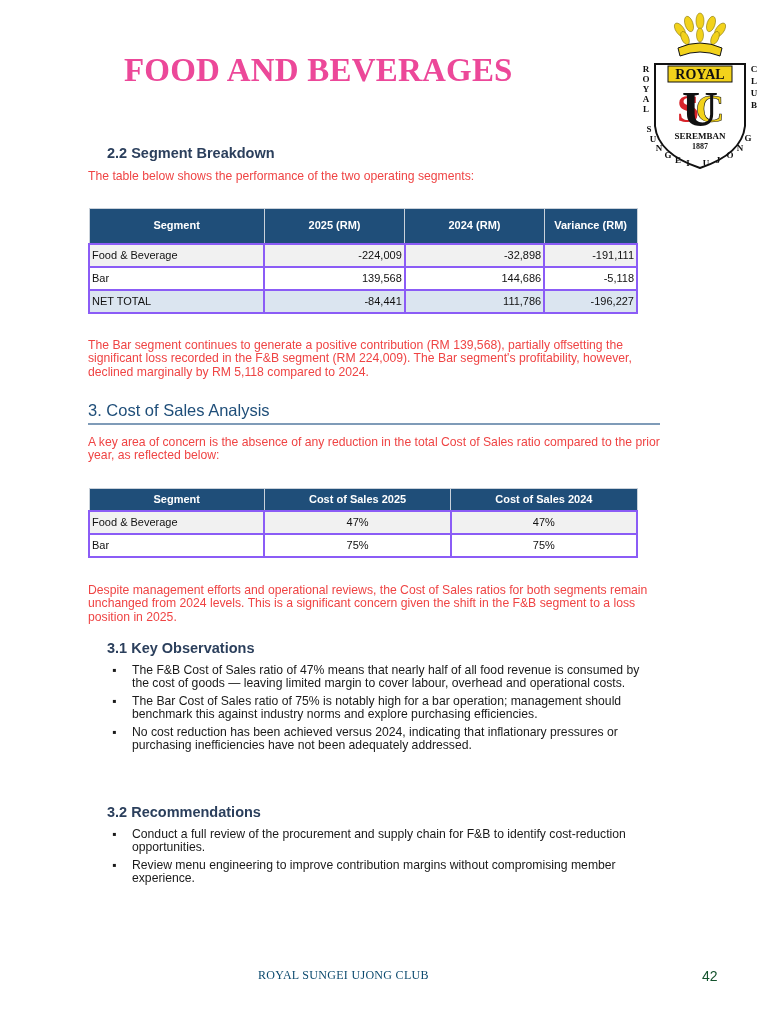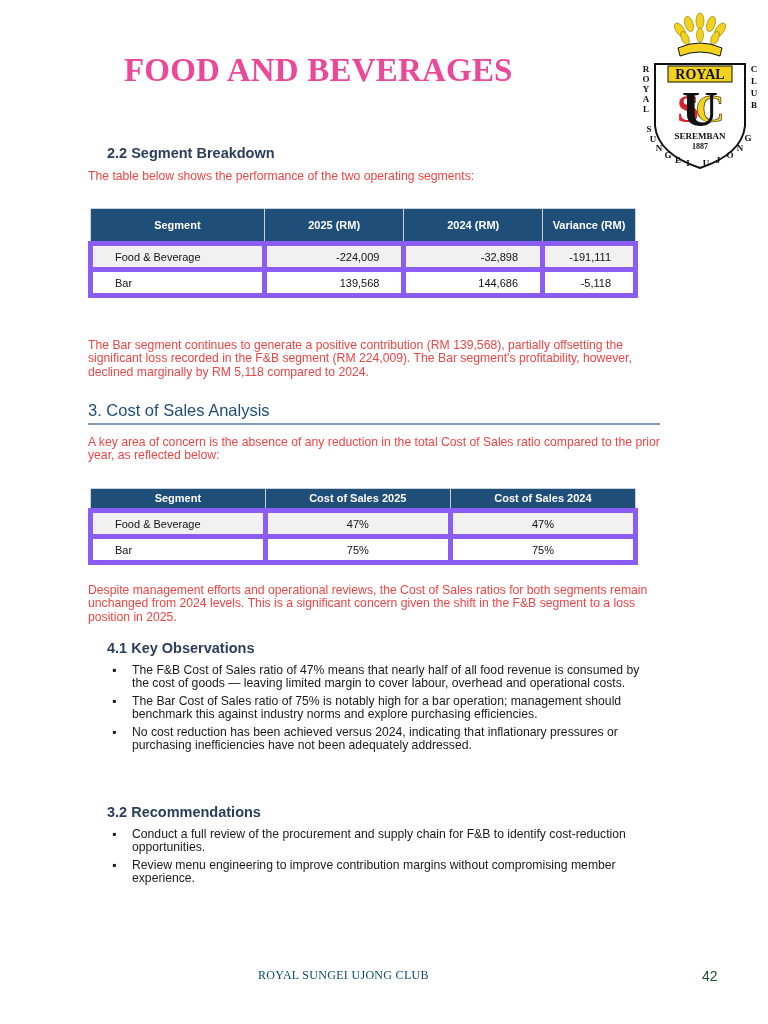--- a/index.html
+++ b/index.html
@@ -17,21 +17,21 @@
     font-weight: bold; color: #2b3f5c; font-size: 14.5px; white-space: nowrap; margin-left: 19px;
   }
   .h2-big { font-weight: normal; color: #1f4e79; font-size: 16.5px; white-space: nowrap; }
   .para { font-size: 12.2px; line-height: 13.4px; color: #ef4444; width: 580px; }
   .rule { left: 88px; top: 423px; width: 572px; height: 2px; background: #7f9bb8; }
   table.tbl { position: absolute; border-collapse: collapse; font-size: 11px; color: #111; border-radius: 16px; }
   table.tbl th {
     background: #1f4e79; color: #fff; font-weight: bold; font-size: 11px; text-align: center;
     border: 1px solid #c9d1da; padding: 0 4px; line-height: 13px;
   }
-  table.tbl td { border: 5px solid #8b5cf6; padding: 0 22px; height: 21px; }
+  table.tbl td { border: 2px solid #8b5cf6; padding: 0 2px; height: 21px; }
   table.tbl tr.r0 td { background: #f1f1f1; }
   table.tbl tr.r1 td { background: #ffffff; }
   table.tbl tr.total td { background: #dbe5f0; }
   td.num { text-align: right; }
   td.ctr { text-align: center; }
   ul.bullets { position: absolute; margin: 0; padding: 0; list-style: none; width: 540px; }
   ul.bullets li { position: relative; padding-left: 20px; font-size: 12.2px; line-height: 13.4px; margin-bottom: 4px; }
   ul.bullets li .dot { position: absolute; left: 0; top: 0; }
   .footer-text { left: 258px; top: 968px; font-family: "Liberation Serif", serif; font-size: 12px; color: #0c4a6e; letter-spacing: 0.3px; white-space: nowrap; }
   .page-num { left: 702px; top: 968px; font-size: 14px; color: #14532d; }
@@ -114,20 +114,26 @@
       <td class="num">-224,009</td>
       <td class="num">-32,898</td>
       <td class="num">-191,111</td>
     </tr>
     <tr class="r1">
       <td>Bar</td>
       <td class="num">139,568</td>
       <td class="num">144,686</td>
       <td class="num">-5,118</td>
     </tr>
+    <tr class="total">
+      <td>NET TOTAL</td>
+      <td class="num">-84,441</td>
+      <td class="num">111,786</td>
+      <td class="num">-196,227</td>
+    </tr>
   </tbody>
 </table>
 
 <div class="abs para" style="left:88px; top:339px; width:575px;">The Bar segment continues to generate a positive contribution (RM 139,568), partially offsetting the significant loss recorded in the F&amp;B segment (RM 224,009). The Bar segment's profitability, however, declined marginally by RM 5,118 compared to 2024.</div>
 
 <div class="abs h2-big" style="left:88px; top:401px;">3.  Cost of Sales Analysis</div>
 <div class="abs rule"></div>
 <div class="abs para" style="left:88px; top:436px; width:575px;">A key area of concern is the absence of any reduction in the total Cost of Sales ratio compared to the prior year, as reflected below:</div>
 
 <table class="tbl" style="left:88px; top:488px; width:550px;">
@@ -152,21 +158,21 @@
     <tr class="r1">
       <td>Bar</td>
       <td class="ctr">75%</td>
       <td class="ctr">75%</td>
     </tr>
   </tbody>
 </table>
 
 <div class="abs para" style="left:88px; top:584px; width:575px;">Despite management efforts and operational reviews, the Cost of Sales ratios for both segments remain unchanged from 2024 levels. This is a significant concern given the shift in the F&amp;B segment to a loss position in 2025.</div>
 
-<div class="abs h2" style="left:88px; top:640px;">4.1  Key Observations</div>
+<div class="abs h2" style="left:88px; top:640px;">3.1  Key Observations</div>
 <ul class="bullets" style="left:112px; top:664px;">
   <li><span class="dot">▪</span><span>The F&amp;B Cost of Sales ratio of 47% means that nearly half of all food revenue is consumed by the cost of goods — leaving limited margin to cover labour, overhead and operational costs.</span></li>
   <li><span class="dot">▪</span><span>The Bar Cost of Sales ratio of 75% is notably high for a bar operation; management should benchmark this against industry norms and explore purchasing efficiencies.</span></li>
   <li><span class="dot">▪</span><span>No cost reduction has been achieved versus 2024, indicating that inflationary pressures or purchasing inefficiencies have not been adequately addressed.</span></li>
 </ul>
 
 <div class="abs h2" style="left:88px; top:804px; font-weight:bold;">3.2  Recommendations</div>
 <ul class="bullets" style="left:112px; top:828px;">
   <li><span class="dot">▪</span><span>Conduct a full review of the procurement and supply chain for F&amp;B to identify cost-reduction opportunities.</span></li>
   <li><span class="dot">▪</span><span>Review menu engineering to improve contribution margins without compromising member experience.</span></li>

